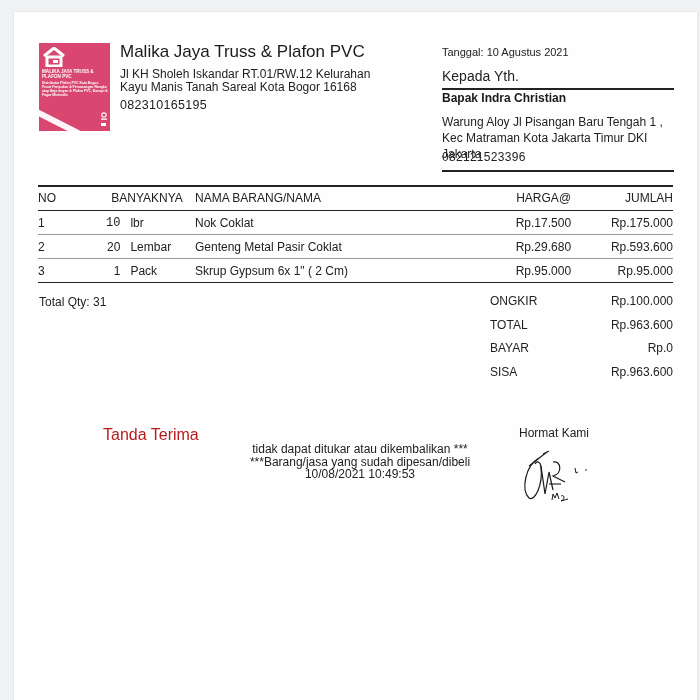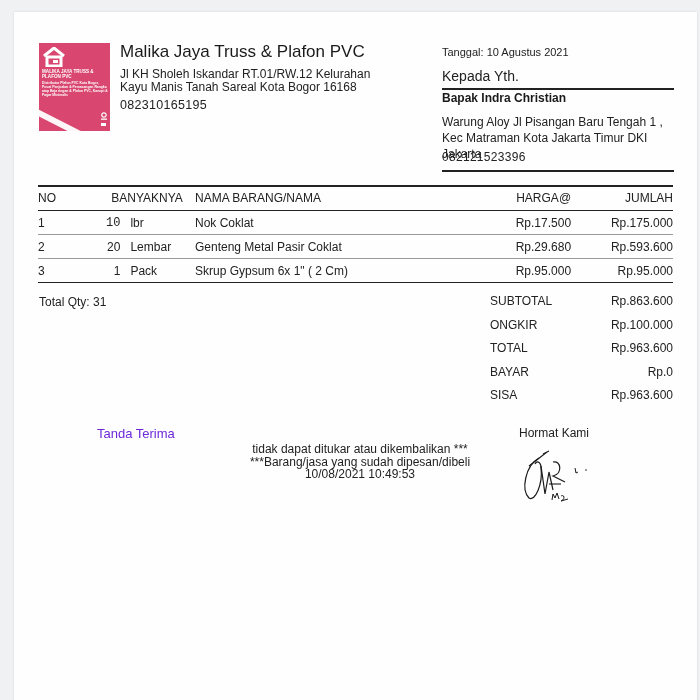--- a/index.html
+++ b/index.html
@@ -59,21 +59,21 @@
     .c-unit { width: 65px; padding-left: 10px !important; }
     .c-name { width: 250px; }
     .c-price { text-align: right !important; width: 150px; }
     .c-total { text-align: right !important; width: 106px; }
     table.items th.c-qty { text-align: left; padding-left: 48px; }
 
     .total-qty { left: 39px; top: 295px; font-size: 12px; color: #222; }
     .summary { left: 490px; top: 290px; width: 183px; font-size: 12px; color: #222; }
     .summary .row { display: flex; justify-content: space-between; height: 23.6px; line-height: 23.6px; }
 
-    .tanda { left: 97px; top: 426px; font-size: 13px; color: #6d28d9; }
+    .tanda { left: 103px; top: 426px; font-size: 16px; color: #b91c1c; }
     .hormat { left: 519px; top: 426px; font-size: 12px; color: #222; }
     .note { left: 230px; top: 443px; width: 260px; text-align: center; font-size: 12px; line-height: 12.5px; color: #222; }
     .signature { left: 515px; top: 444px; }
   </style>
 </head>
 <body>
 
 <div class="paper"></div>
 
 <div class="abs logo">
@@ -139,24 +139,20 @@
       <td class="c-name">Skrup Gypsum 6x 1" ( 2 Cm)</td>
       <td class="c-price" style="text-align:right;">Rp.95.000</td>
       <td class="c-total" style="text-align:right;">Rp.95.000</td>
     </tr>
   </tbody>
 </table>
 
 <div class="abs total-qty">Total Qty: 31</div>
 <div class="abs summary">
   <div class="row">
-    <span>SUBTOTAL</span>
-    <span>Rp.863.600</span>
-  </div>
-  <div class="row">
     <span>ONGKIR</span>
     <span>Rp.100.000</span>
   </div>
   <div class="row">
     <span>TOTAL</span>
     <span>Rp.963.600</span>
   </div>
   <div class="row">
     <span>BAYAR</span>
     <span>Rp.0</span>

